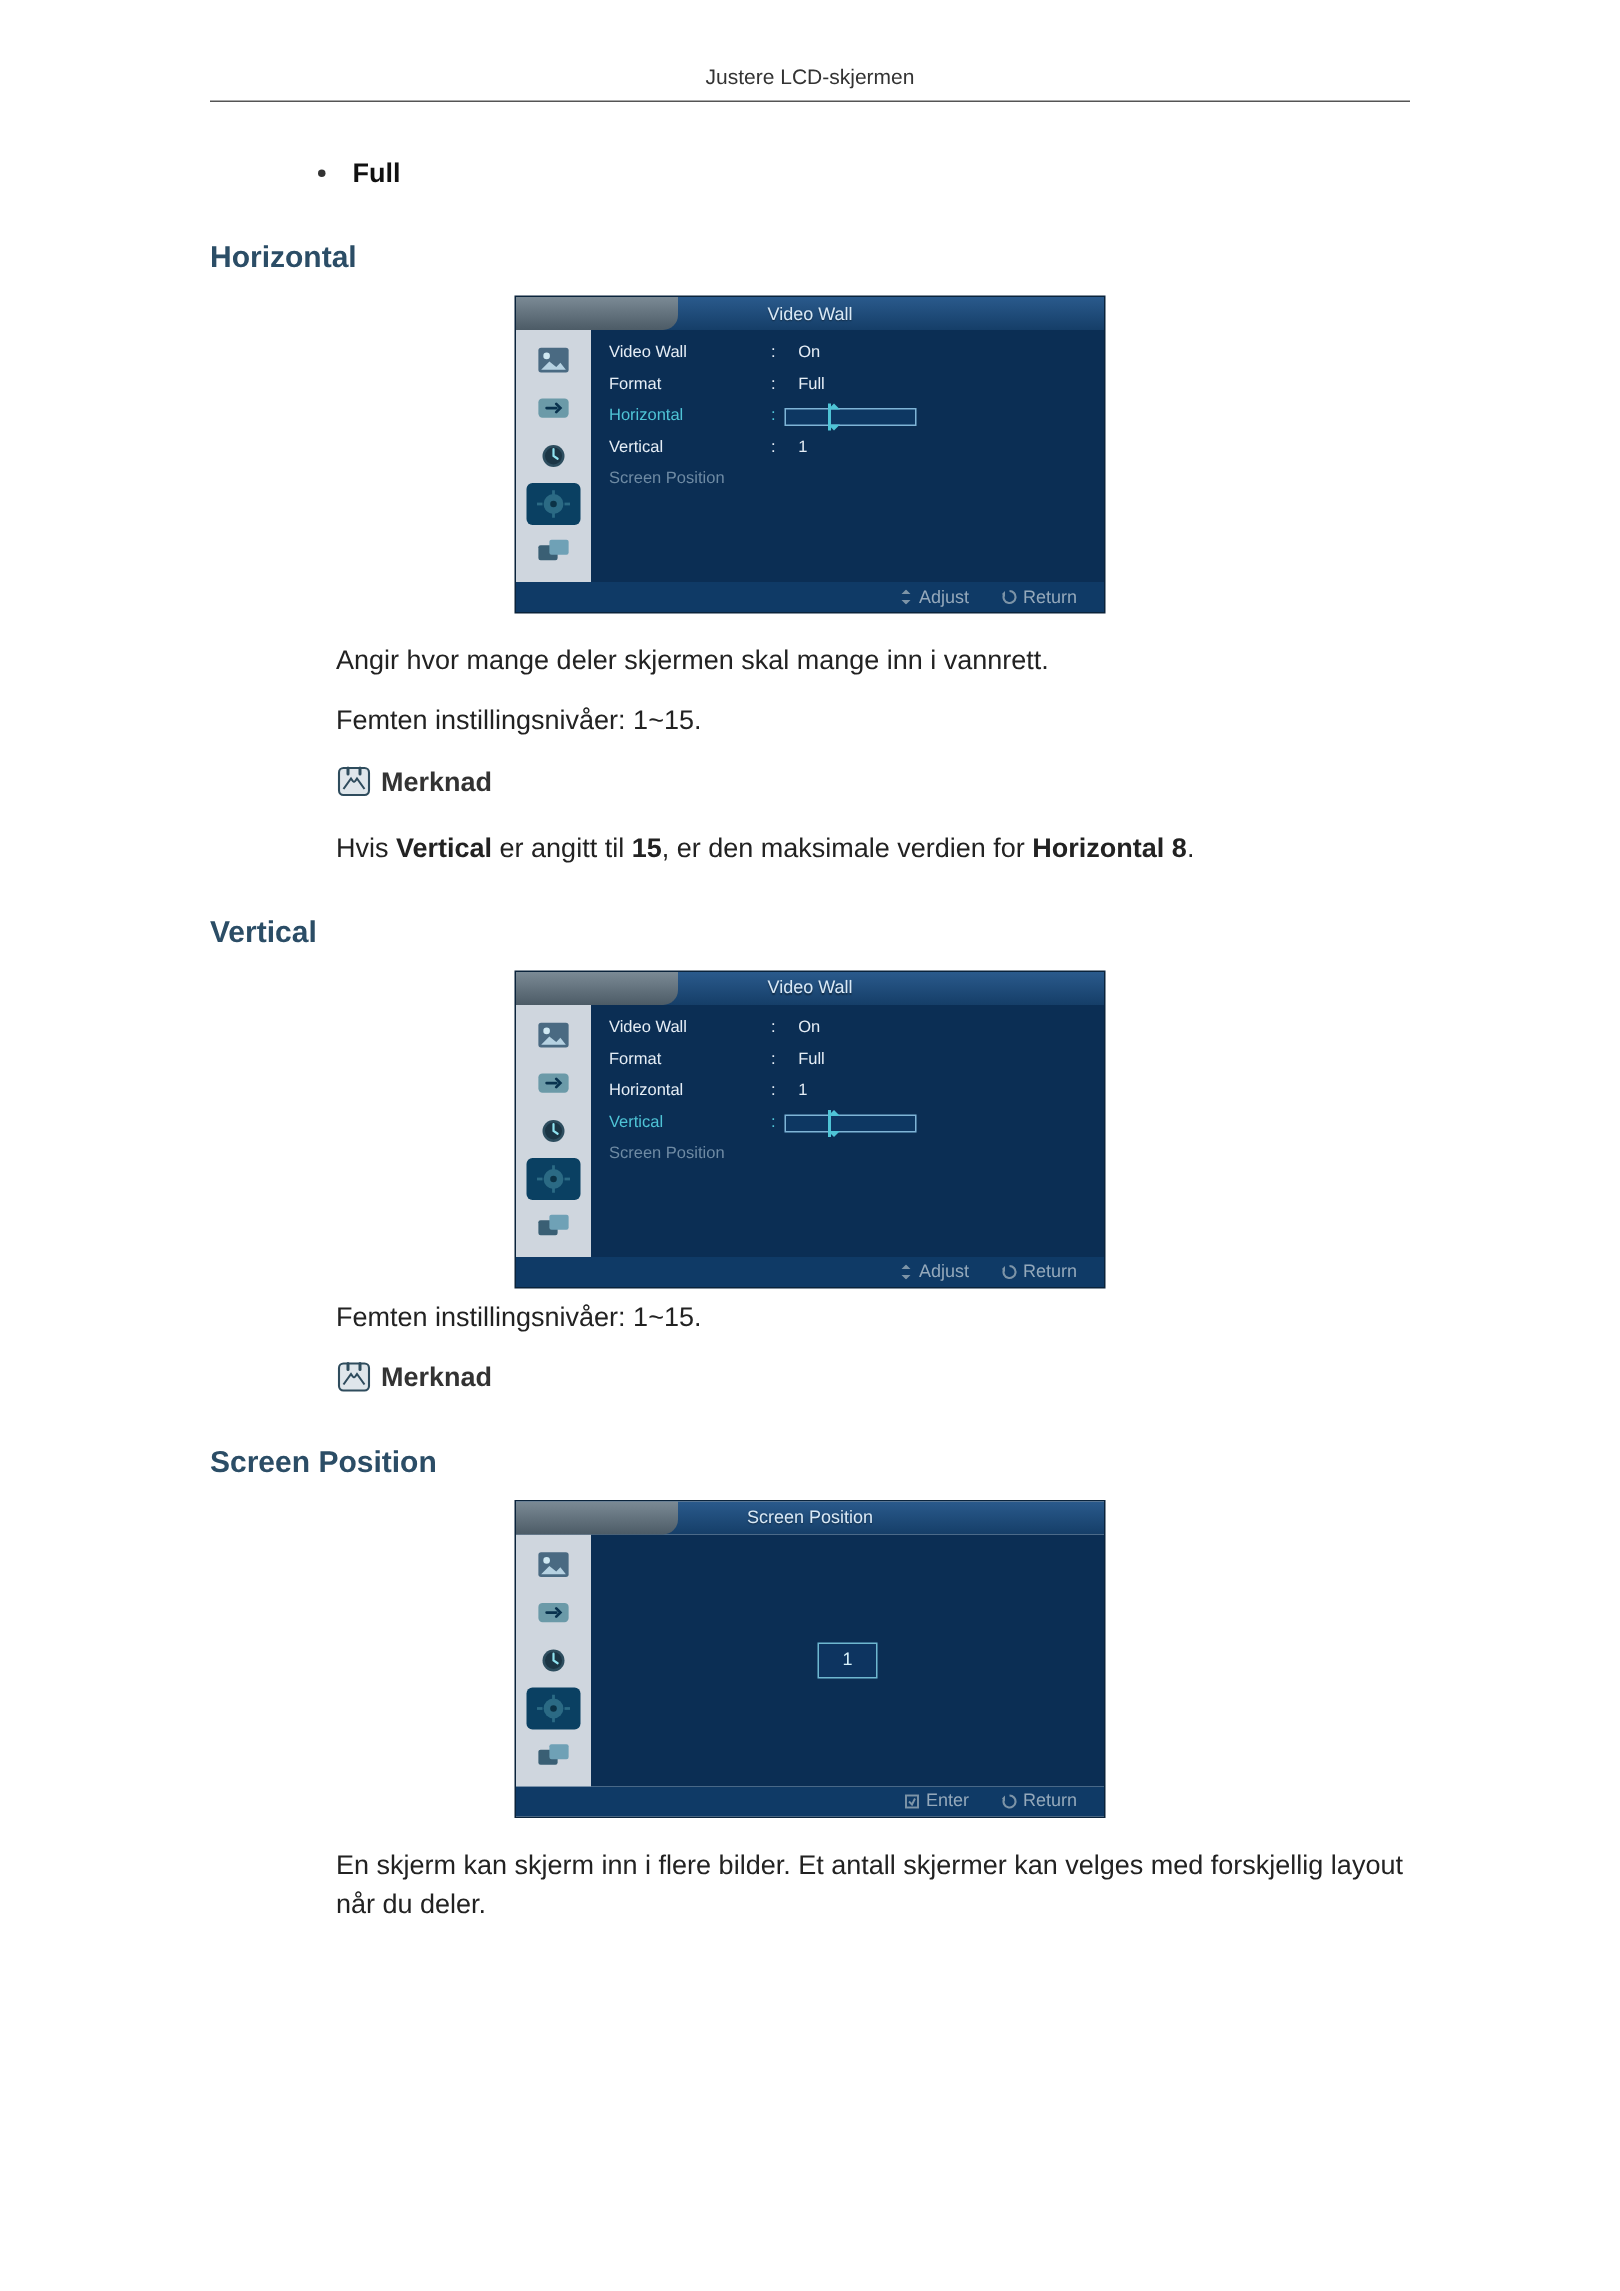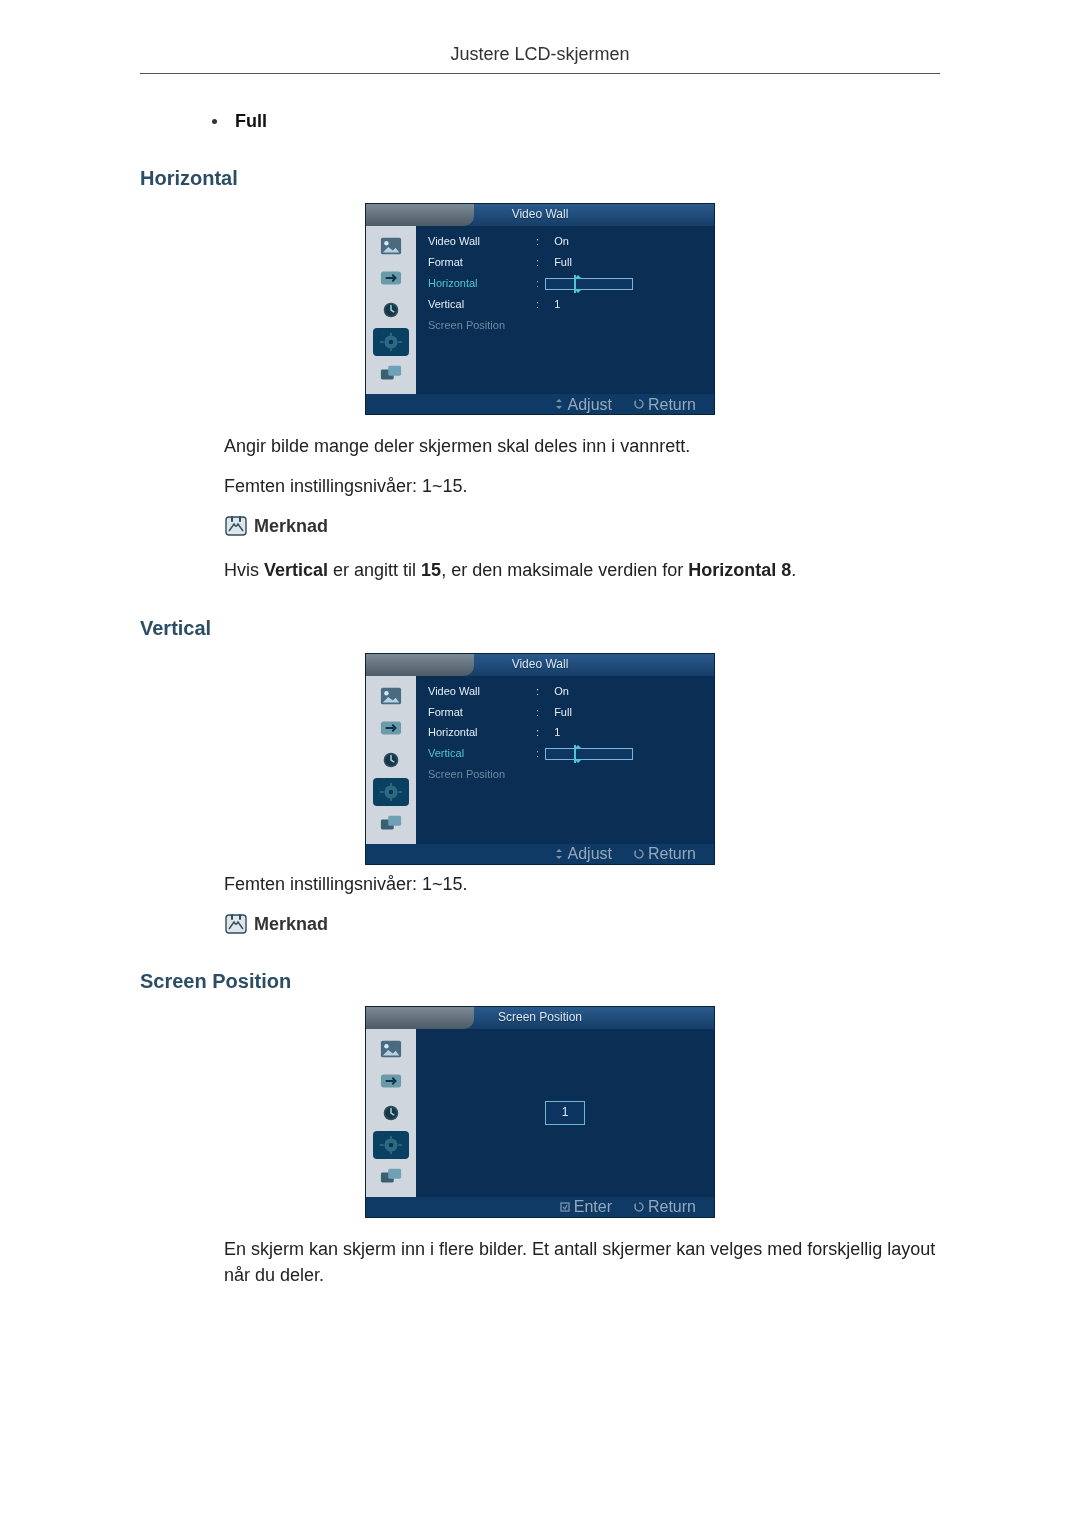--- a/index.html
+++ b/index.html
@@ -28,21 +28,21 @@
     line-height:1.45;
   }
   .page{
     width:800px;
     margin:0 auto;
     padding:40px 0 48px;
     border-top:1px solid #fff;
   }
   .running-head{
     text-align:center;
-    font-size:18px;
+    font-size:14px;
     color:#333;
     padding-bottom:6px;
     border-bottom:1px solid var(--rule);
     margin-bottom:34px;
   }
   .h2{
     color:var(--heading);
     font-size:20px;
     font-weight:bold;
     margin:30px 0 10px;
@@ -53,21 +53,21 @@
   .bullet-row .dot{width:5px;height:5px;border-radius:50%;background:#333;display:inline-block;}
   .bullet-row .lbl{font-weight:bold;}
   .opt-desc{margin:14px 0 18px 30px;color:#222;}
   .body-p{margin:18px 0 14px 84px;color:#222;}
   .note-row{display:flex;align-items:center;gap:6px;margin-left:84px;margin-top:2px;}
   .note-row .note-lbl{font-weight:bold;color:#333;text-align:right;}
   .note-svg{width:24px;height:22px;}
   .inline-bold{font-weight:bold;}
 
   
-  .osd-wrap{width:350px;margin:6px auto 6px;}
+  .osd-wrap{width:394px;margin:6px auto 6px;}
   .osd{
     display:grid;
     grid-template-columns:50px 1fr;
     grid-template-rows:22px auto 20px;
     border:1px solid #0a233b;
     font-size:11px;
     color:var(--osd-white);
     user-select:none;
   }
   .osd .titlebar{
@@ -110,21 +110,21 @@
   .slider .mark{
     position:absolute;top:-4px;bottom:-4px;width:2px;background:var(--osd-cyan);
   }
   .slider .arrow-up,.slider .arrow-dn{position:absolute;left:-1px;width:0;height:0;border:4px solid transparent;}
   .slider .arrow-up{top:-8px;border-bottom-color:var(--osd-cyan);}
   .slider .arrow-dn{bottom:-8px;border-top-color:var(--osd-cyan);}
   .osd .footbar{
     grid-column:1/3;grid-row:3;
     background:var(--osd-foot);
     display:flex;align-items:center;justify-content:flex-end;gap:22px;
-    padding:0 18px;font-size:16px;color:#95a9bb;
+    padding:0 18px;font-size:12px;color:#95a9bb;
   }
   .osd .footbar .fi{display:inline-flex;align-items:center;gap:4px;}
   .osd .footbar svg{width:10px;height:10px;}
 
   
   .osd .content.center{align-items:center;justify-content:center;gap:0;padding:24px;}
   .sp-cell{
     width:40px;height:24px;border:1px solid #6fb7cf;background:#0d3460;color:#d8f2fb;
     display:flex;align-items:center;justify-content:center;font-size:12px;
   }
@@ -254,21 +254,21 @@
         <span class="fi">
             <svg>
               <use href="#ic-return"></use>
             </svg>
             <span>Return</span>
           </span>
       </div>
     </div>
   </div>
 
-  <p class="body-p">Angir bilde mange deler skjermen skal deles inn i vannrett.</p>
+  <p class="body-p">Angir hvor mange deler skjermen skal mange inn i vannrett.</p>
   <p class="body-p" style="margin-top:4px;">Femten instillingsnivåer: 1~15.</p>
   <div class="note-row">
     <svg class="note-svg">
         <use href="#ic-note"></use>
       </svg>
     <span class="note-lbl">Merknad</span>
   </div>
   <p class="body-p">
     <span>Hvis </span><span class="inline-bold">Vertical</span><span> er angitt til </span><span class="inline-bold">15</span><span>, er den maksimale verdien for </span><span class="inline-bold">Horizontal 8</span><span>.</span>
   </p>

